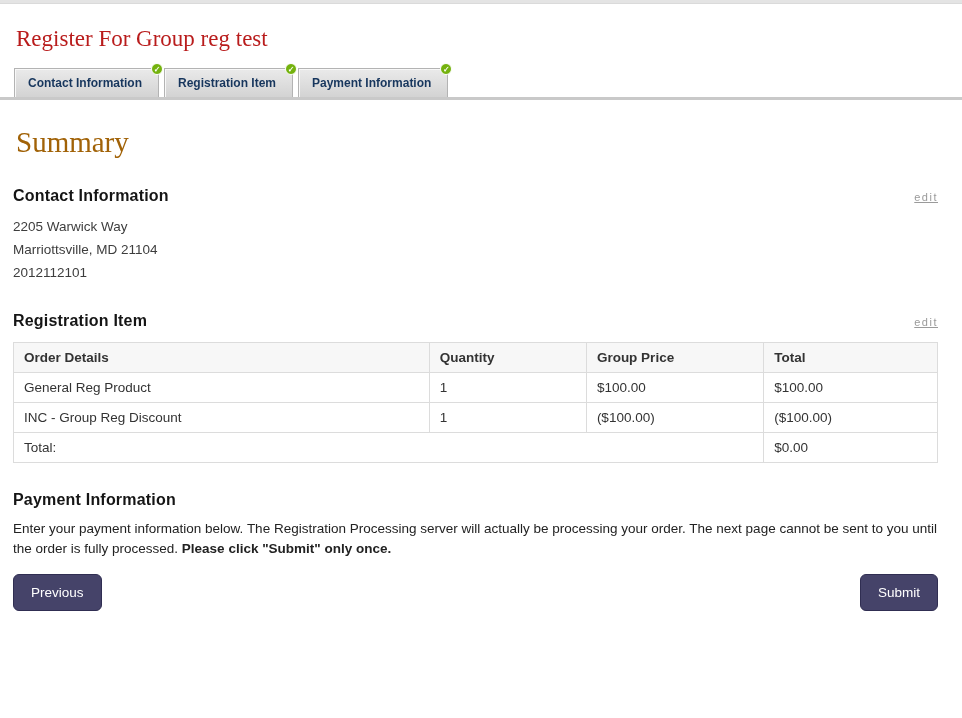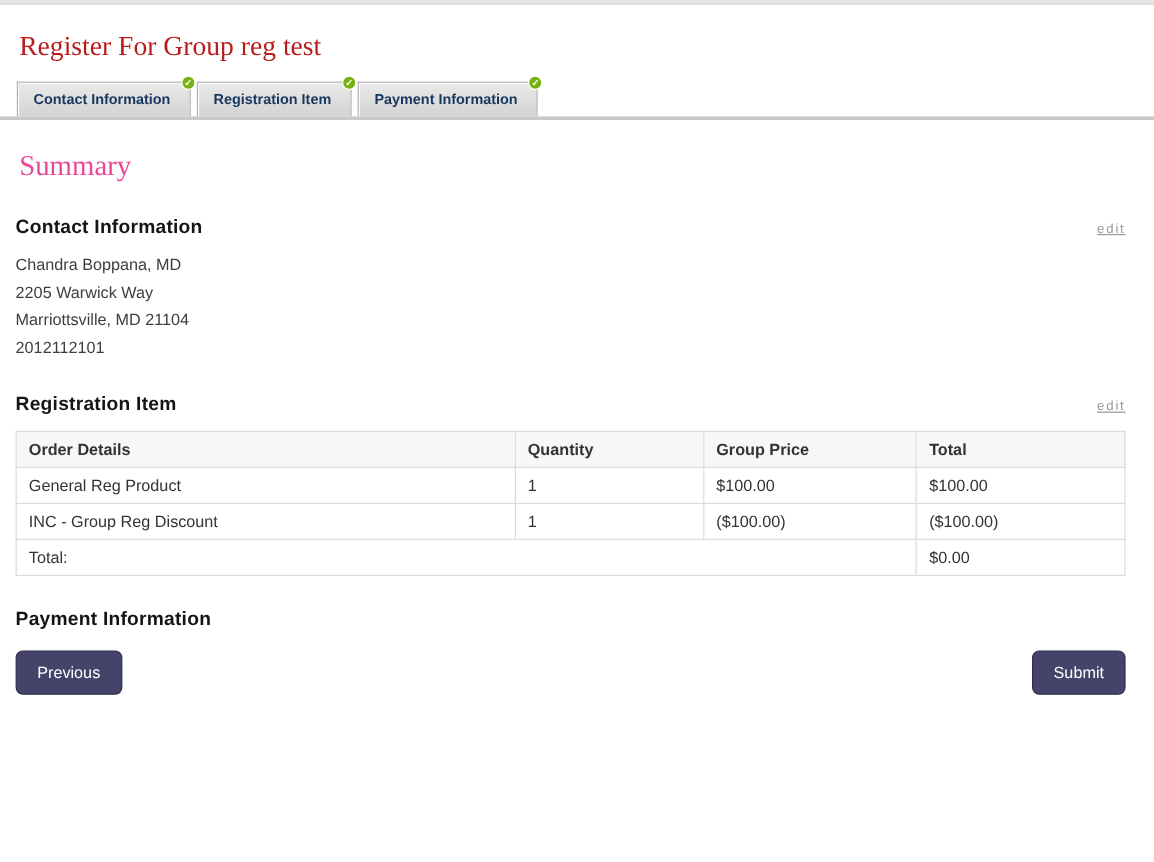--- a/index.html
+++ b/index.html
@@ -64,23 +64,23 @@
   }
   .tabs-underline {
     height: 3px;
     background: #c9c9c9;
     margin-top: 0;
   }
   
   .content { padding: 0 24px 0 13px; }
   .summary-heading {
     font-family: "Liberation Serif", serif;
-    font-size: 24px;
+    font-size: 29px;
     font-weight: normal;
-    color: #ec4899;
+    color: #a16207;
     margin: 26px 0 14px 3px;
   }
   .notice {
     font-size: 13.5px;
     color: #333333;
     line-height: 1.38;
     margin: 0 0 8px 0;
   }
   .section-header {
     display: flex;
@@ -187,21 +187,20 @@
 <div class="content">
 
   <h2 class="summary-heading">Summary</h2>
 
 
   <div class="section-header">
     <span class="section-title">Contact Information</span>
     <a class="edit-link">edit</a>
   </div>
   <div class="contact-lines">
-    <div class="contact-line">Chandra Boppana, MD</div>
     <div class="contact-line">2205 Warwick Way</div>
     <div class="contact-line">Marriottsville, MD 21104</div>
     <div class="contact-line">2012112101</div>
   </div>
 
   <div class="section-header">
     <span class="section-title">Registration Item</span>
     <a class="edit-link">edit</a>
   </div>
   <table class="order-table">
@@ -229,19 +228,20 @@
       <tr>
         <td class="total-label-cell" colspan="3">Total:</td>
         <td>$0.00</td>
       </tr>
     </tbody>
   </table>
 
   <div class="section-header">
     <span class="section-title">Payment Information</span>
   </div>
+  <p class="payment-text"><span>Enter your payment information below. The Registration Processing server will actually be processing your order. The next page cannot be sent to you until the order is fully processed. </span><span class="bold-part">Please click "Submit" only once.</span></p>
 
   <div class="button-row">
     <button class="action-button">Previous</button>
     <button class="action-button">Submit</button>
   </div>
 
 </div>
 
 </body></html>

